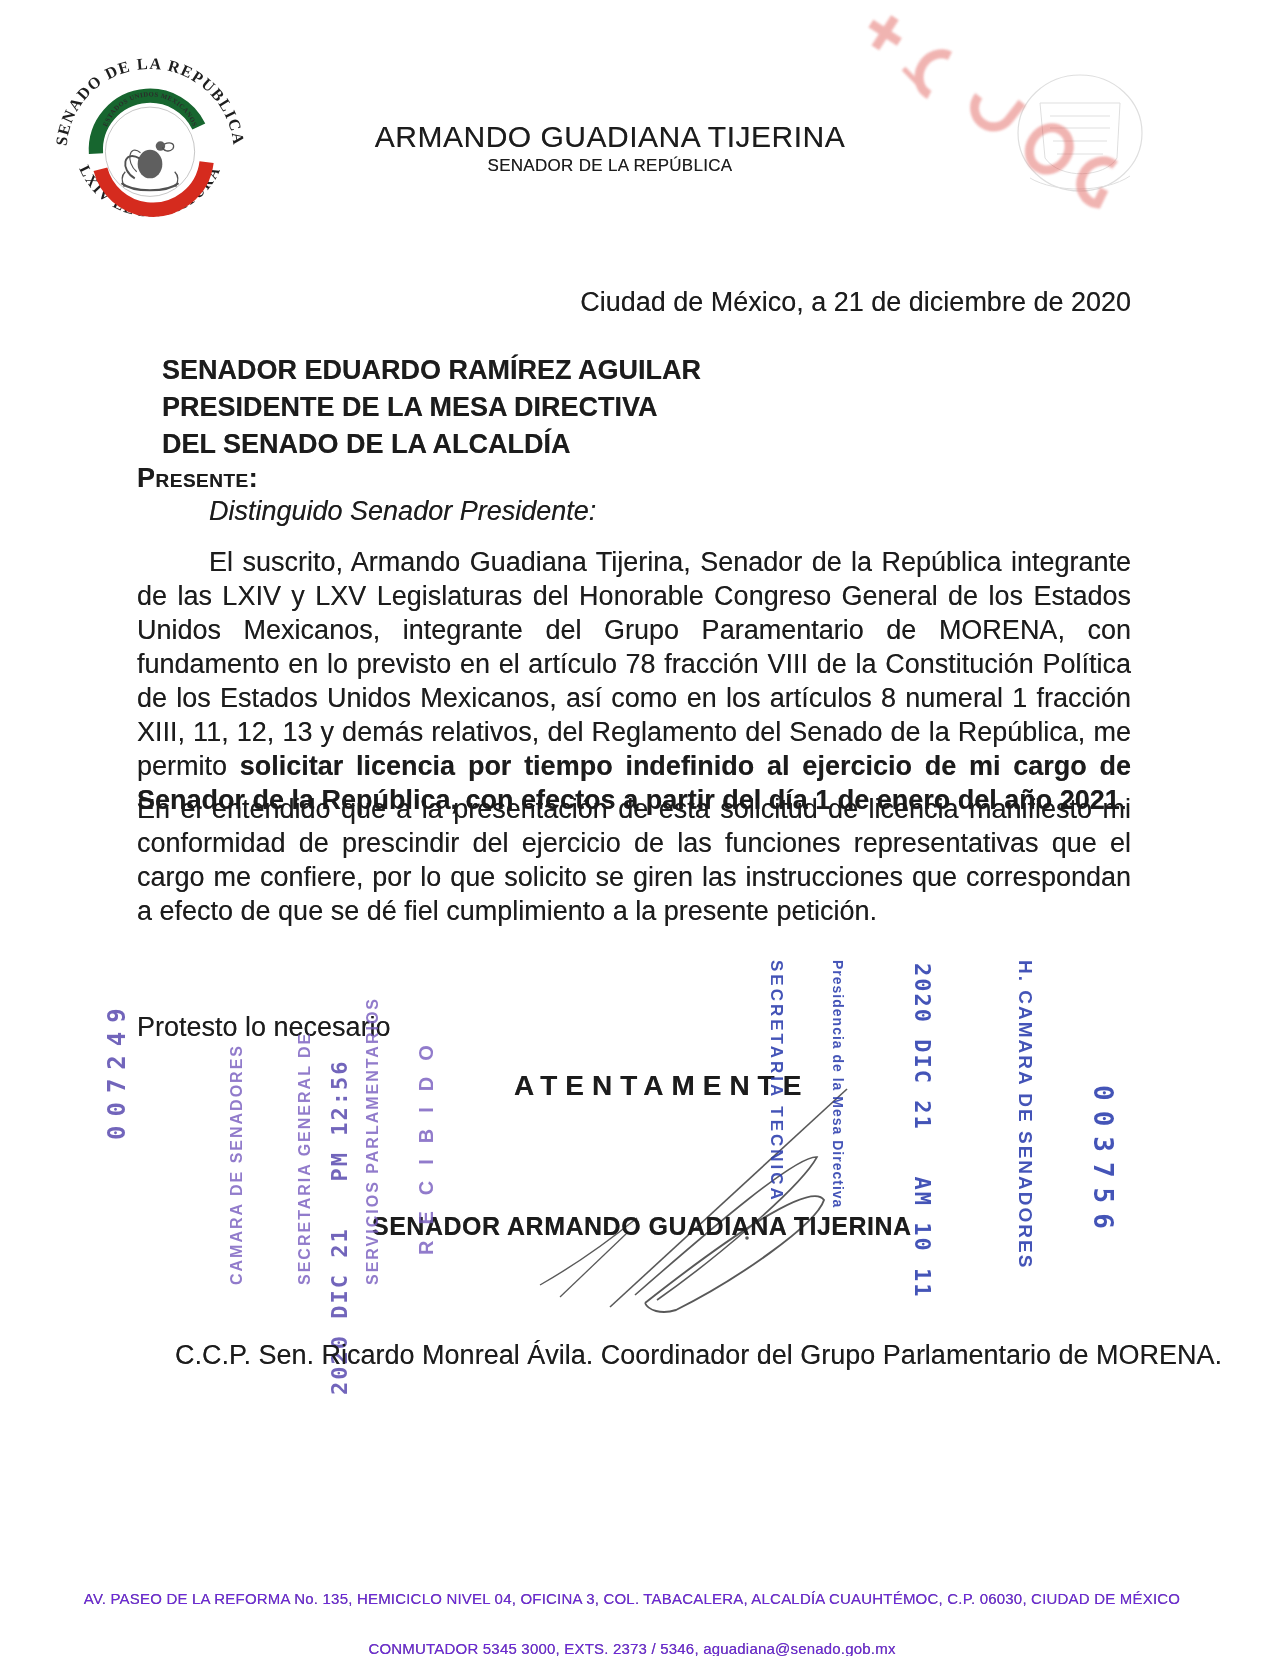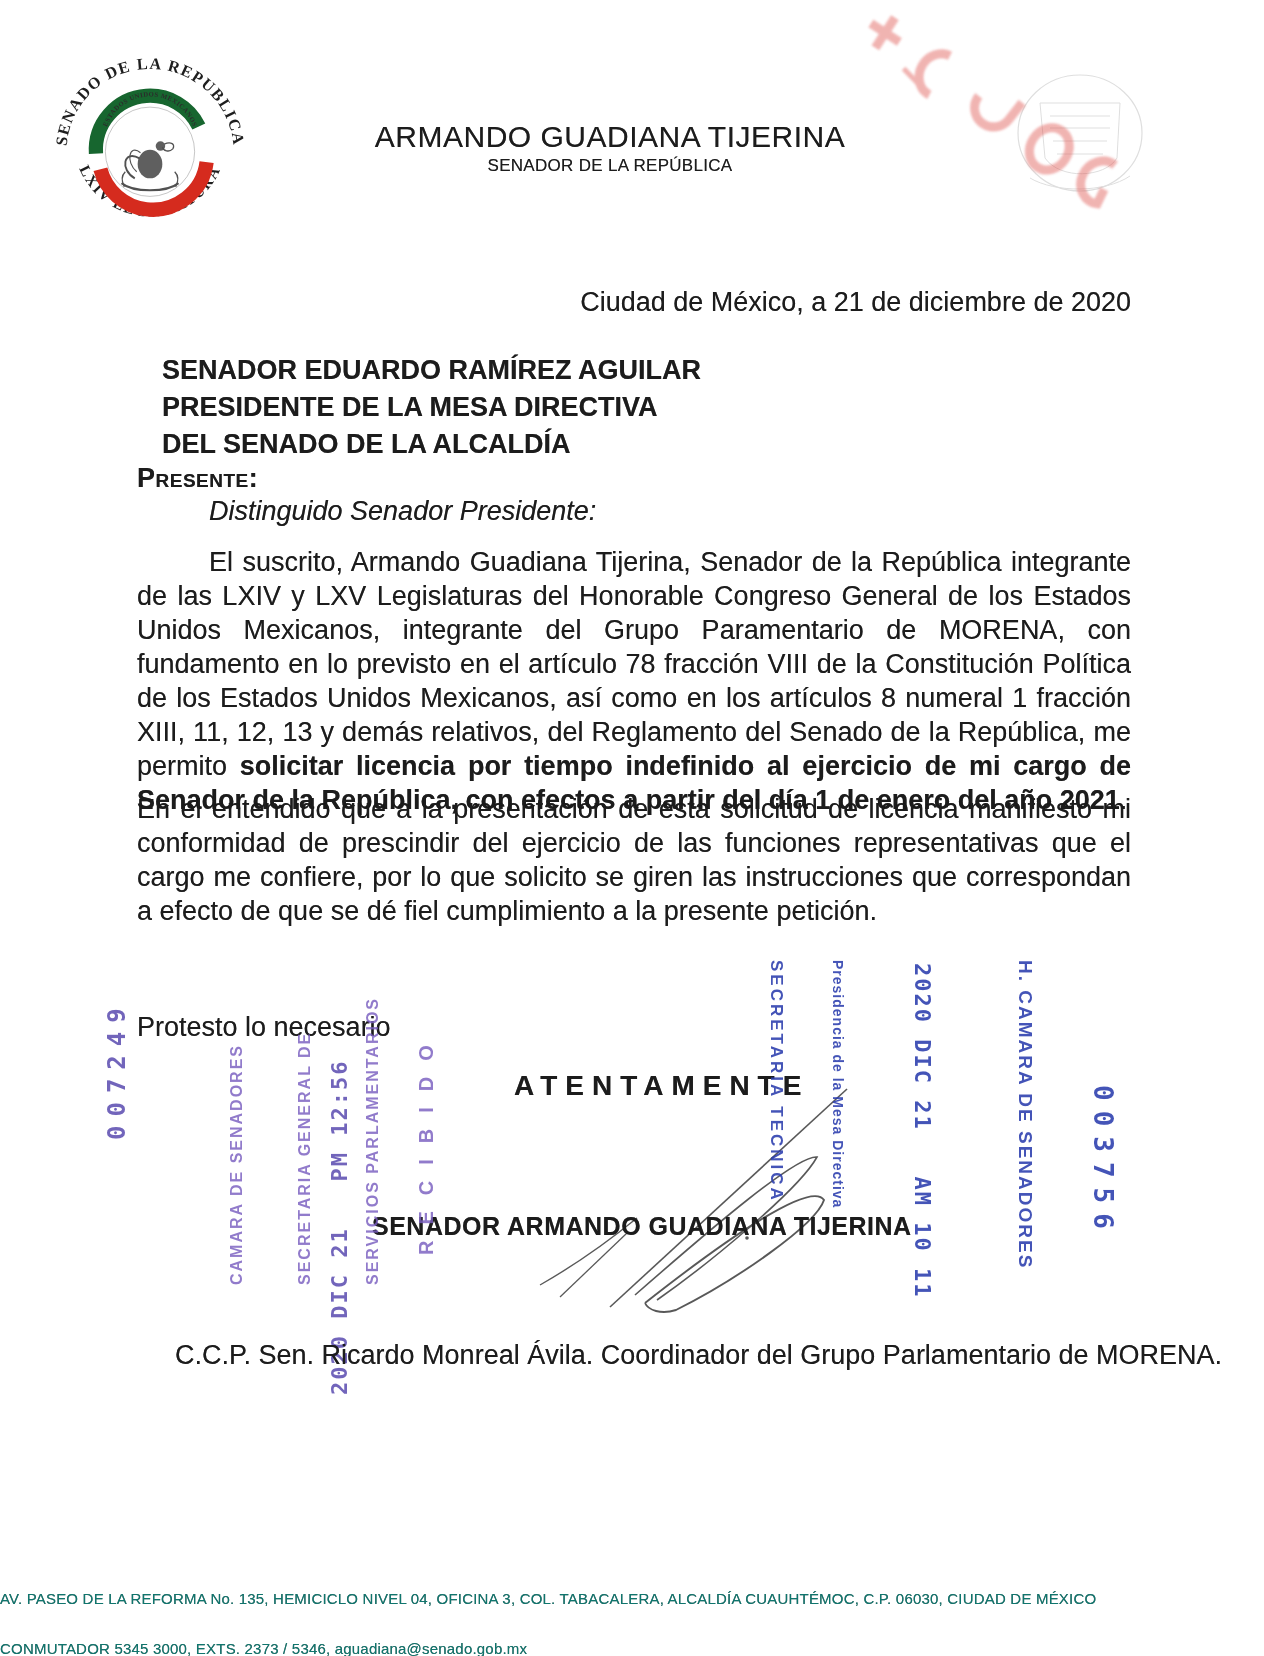--- a/index.html
+++ b/index.html
@@ -28,21 +28,21 @@
   .rot-ccw{transform:rotate(-90deg);}
   .rot-cw{transform:rotate(90deg);}
   .purple{color:#7a5fc0; opacity:.82;}
   .purple-dk{color:#5a4bb0; opacity:.85;}
   .blue{color:#2b3dae; opacity:.88;}
   .stamp-mono{font-family:"DejaVu Sans Mono", monospace;}
   .org-lines div{line-height:32px; font-size:16px; letter-spacing:2px;}
   .closing{font-weight:bold; font-size:28px; letter-spacing:8px;}
   .signer{font-weight:bold; font-size:25px; letter-spacing:.5px;}
   .ccp{font-size:27px;}
-  .footer-line{width:1264px; text-align:left; font-size:15px; color:#0f766e; letter-spacing:.2px;}
+  .footer-line{width:1264px; text-align:center; font-size:15px; color:#6d28d9; letter-spacing:.2px;}
 </style>
 </head>
 <body>
 
 <div class="page">
 
   <div class="abs" style="left:55px; top:52px; width:190px; height:190px;">
     <svg width="190" height="190" viewBox="0 0 200 200">
       <defs>
         <path id="arcTop" d="M 16 132 A 88 88 0 1 1 184 132"></path>

